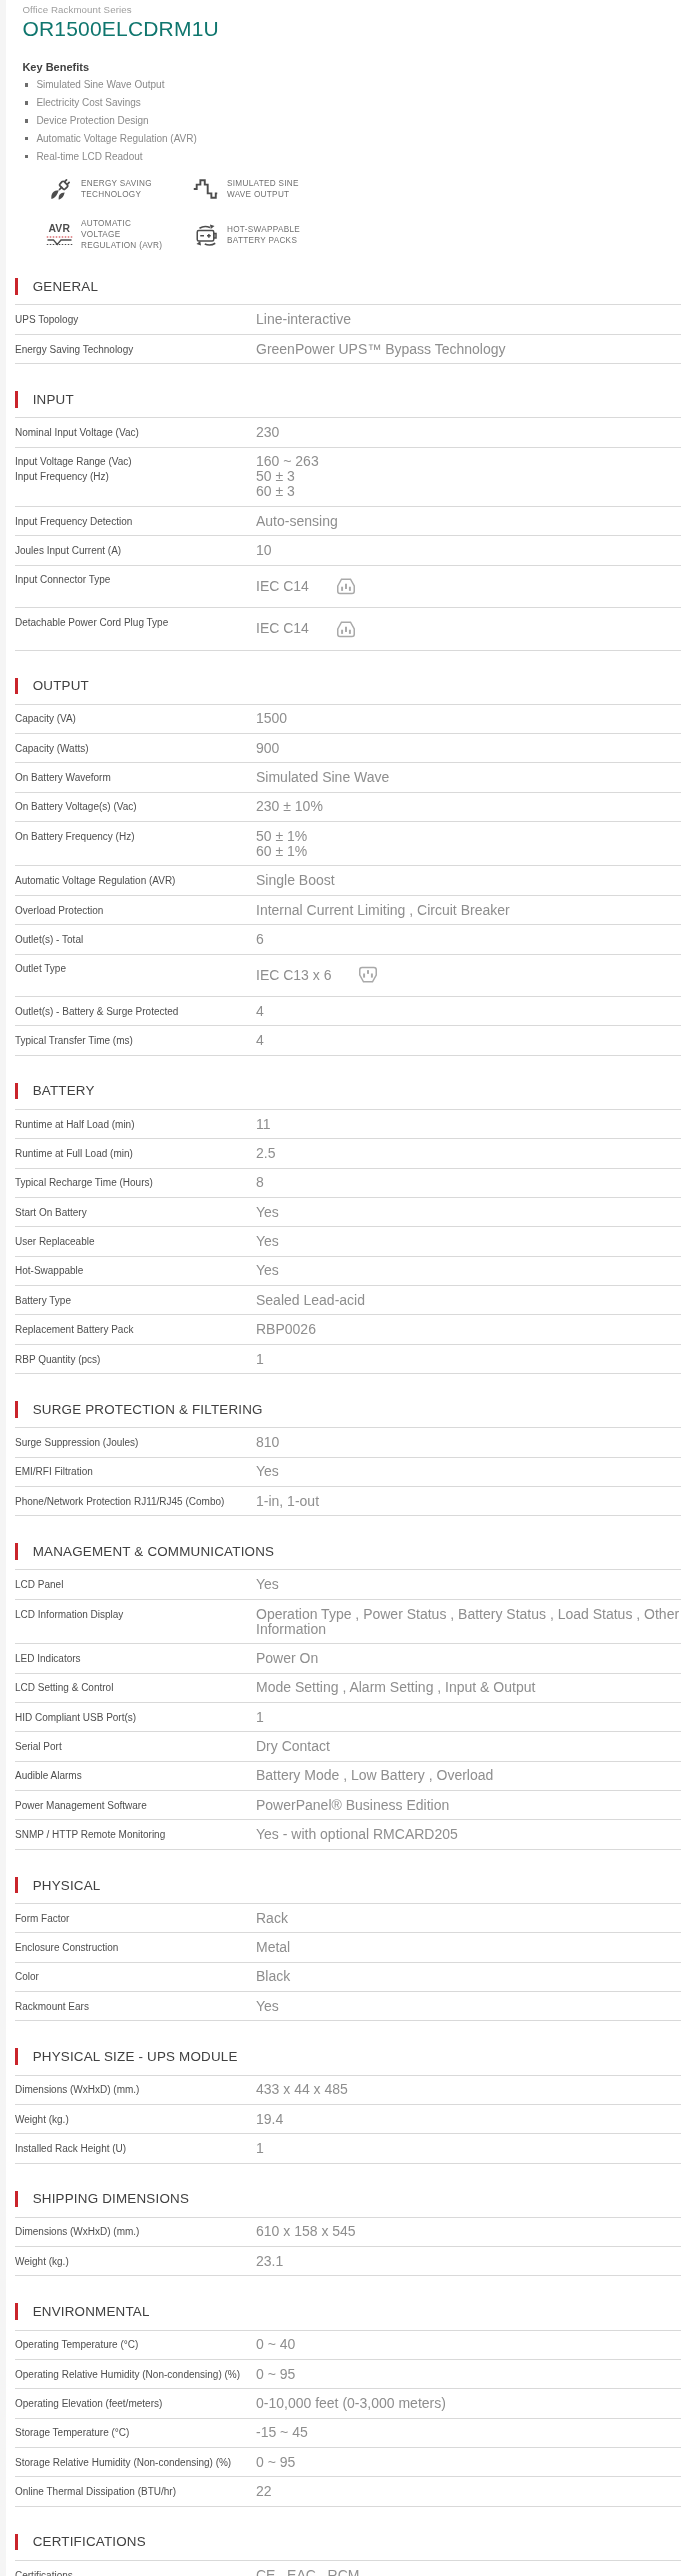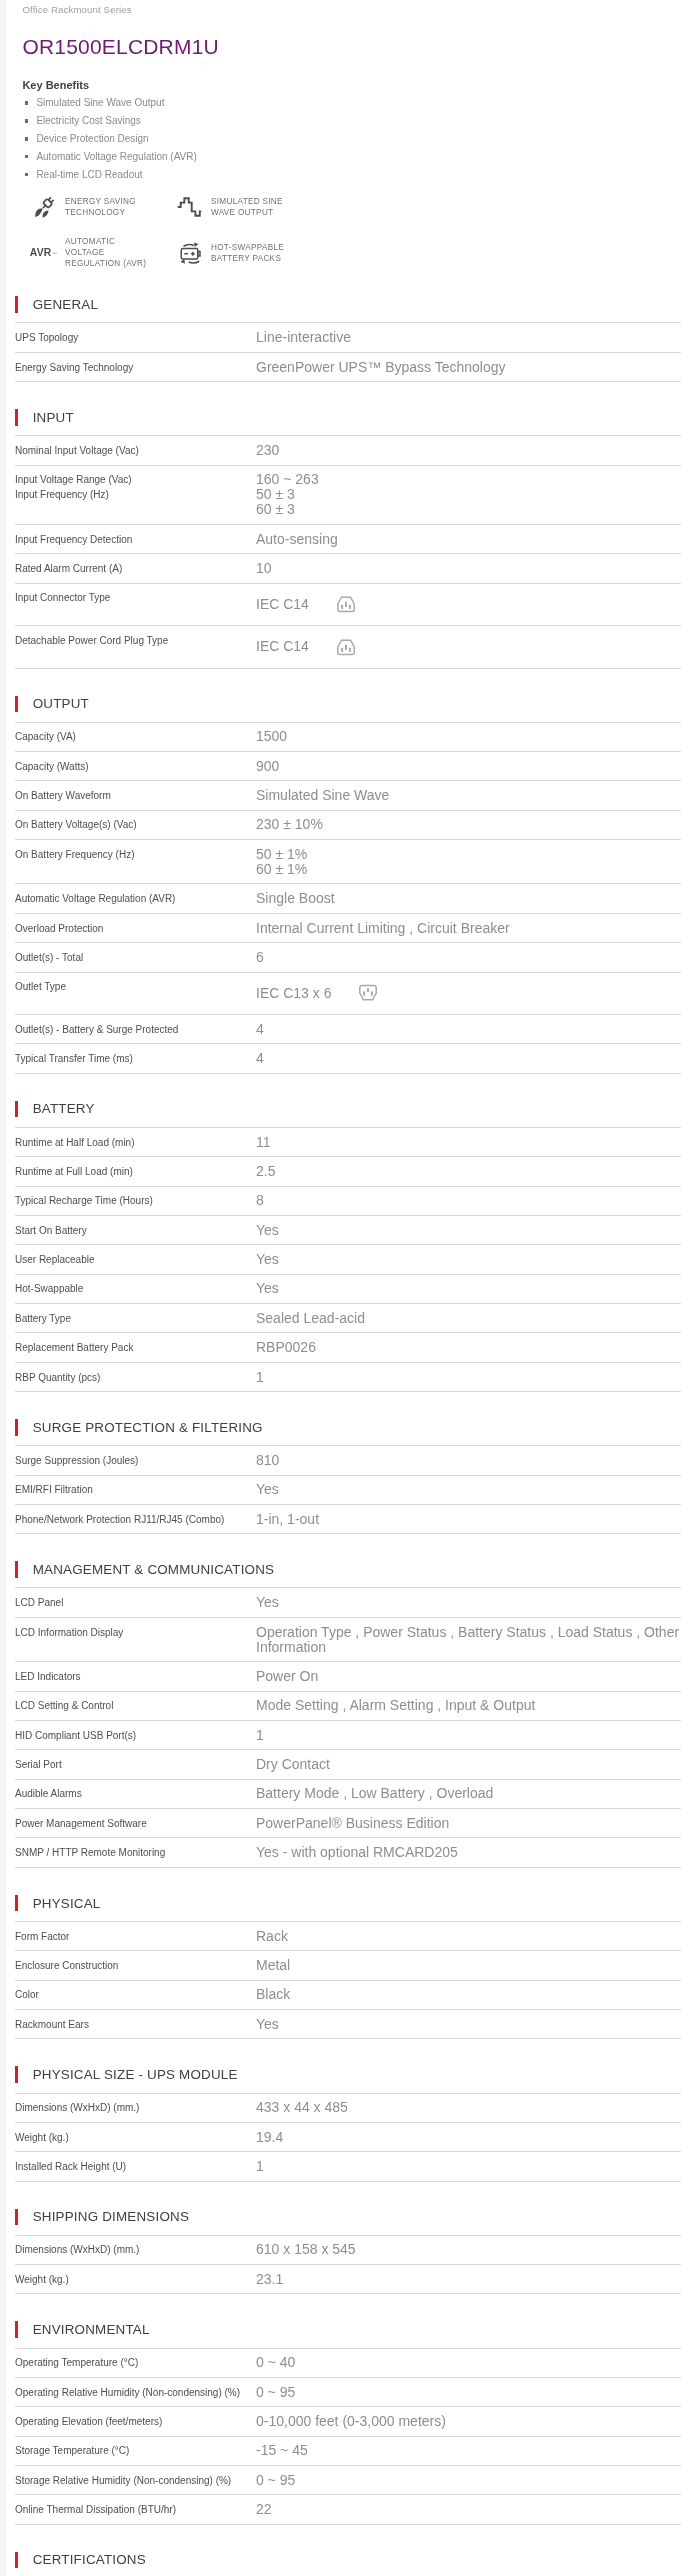--- a/index.html
+++ b/index.html
@@ -3,30 +3,30 @@
 <meta charset="utf-8">
 <style>
   html,body{margin:0;padding:0;background:#ffffff;}
   body{font-family:"Liberation Sans","DejaVu Sans",sans-serif;color:#4c4c4c;width:688px;position:relative;}
   .edge-strip{position:absolute;left:0;top:0;width:6px;height:100%;background:#f5f5f5;}
   .page{padding:0 7.4px 22px 15px;box-sizing:border-box;width:688px;}
 
   
   .hdr{margin-left:7.4px;padding-top:4px;}
   .series{font-size:9.7px;color:#9e9e9e;letter-spacing:0.1px;}
-  .model{font-size:21px;color:#701a75;margin-top:20px;letter-spacing:0.2px;}
+  .model{font-size:21px;color:#0f766e;margin-top:2px;letter-spacing:0.2px;}
   .kb-title{font-size:11px;font-weight:bold;color:#3f3f3f;margin-top:20px;}
   ul.kb{list-style:none;margin:7.4px 0 0;padding:0;}
   ul.kb li{position:relative;padding-left:14px;font-size:10px;color:#8a8a8a;margin-bottom:7.4px;line-height:10.4px;}
   ul.kb li::before{content:"";position:absolute;left:2.2px;top:3px;width:3.7px;height:3.7px;background:#6d6d6d;}
 
   
   .features{margin:15px 0 0 7.4px;display:grid;grid-template-columns:146px auto;row-gap:16.4px;column-gap:0;}
   .feature{display:flex;align-items:center;gap:8.2px;}
-  .f-icon{width:27px;height:25px;flex:0 0 27px;display:flex;align-items:center;justify-content:center;flex-direction:row;}
+  .f-icon{width:27px;height:25px;flex:0 0 27px;display:flex;align-items:center;justify-content:center;flex-direction:column;margin-left:16px;}
   .f-label{font-size:8.2px;color:#707070;text-transform:uppercase;letter-spacing:0.3px;line-height:11px;max-width:89px;}
   .avr-txt{font-size:10.4px;font-weight:bold;color:#4d4d4d;line-height:9.7px;letter-spacing:0.2px;}
 
   
   .section{margin-top:27px;}
   .sec-head{display:flex;align-items:center;margin-bottom:9.7px;gap:8px;}
   .sec-bar{width:3px;height:16.4px;background:var(--red);margin-right:6.7px;flex:0 0 3px;}
   .sec-title{font-size:13.4px;color:#404040;letter-spacing:0.2px;}
   .rows{border-top:0.7px solid #d9d9d9;}
   .row{display:flex;align-items:flex-start;border-bottom:0.7px solid #d9d9d9;padding:6.7px 0;}
@@ -173,21 +173,21 @@
     <div class="lbl">
               <div class="lbl-line">Input Frequency Detection</div>
             </div>
     <div class="val">
               <div class="val-line">Auto-sensing</div>
             </div>
   </div>
 
   <div class="row">
     <div class="lbl">
-              <div class="lbl-line">Rated Alarm Current (A)</div>
+              <div class="lbl-line">Joules Input Current (A)</div>
             </div>
     <div class="val">
               <div class="val-line">10</div>
             </div>
   </div>
 
   <div class="row">
     <div class="lbl">
               <div class="lbl-line">Input Connector Type</div>
             </div>

